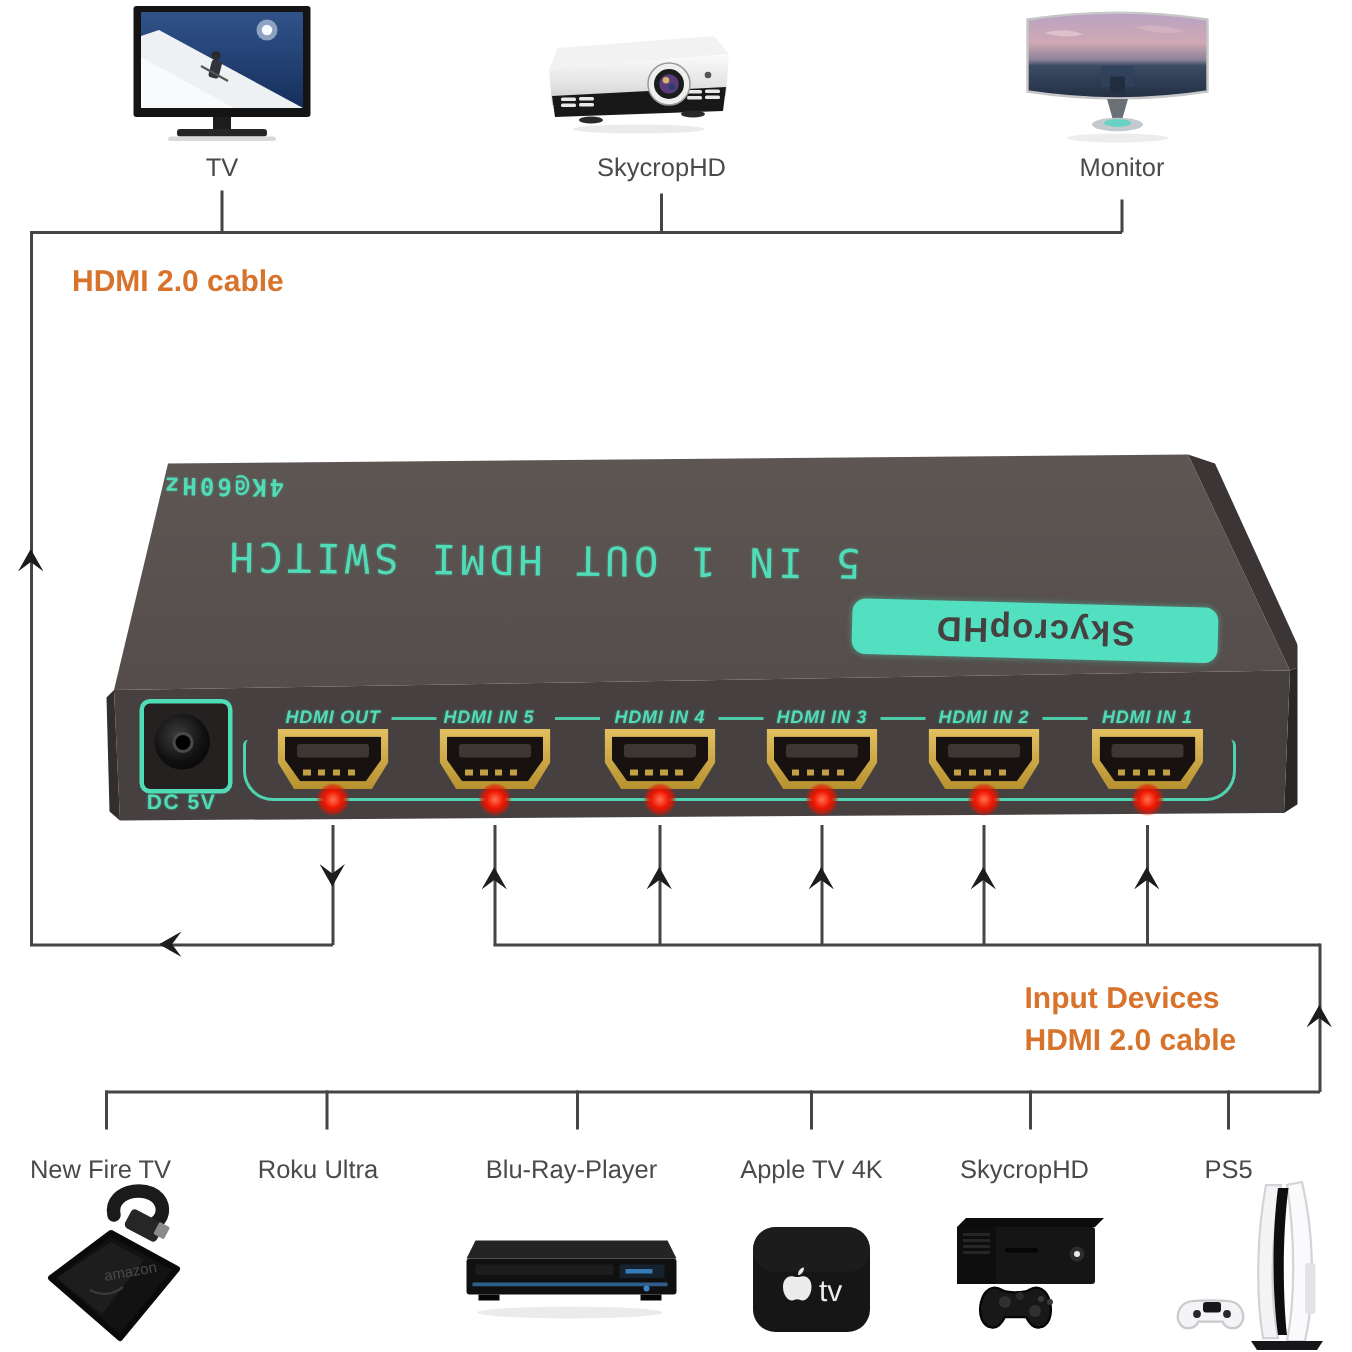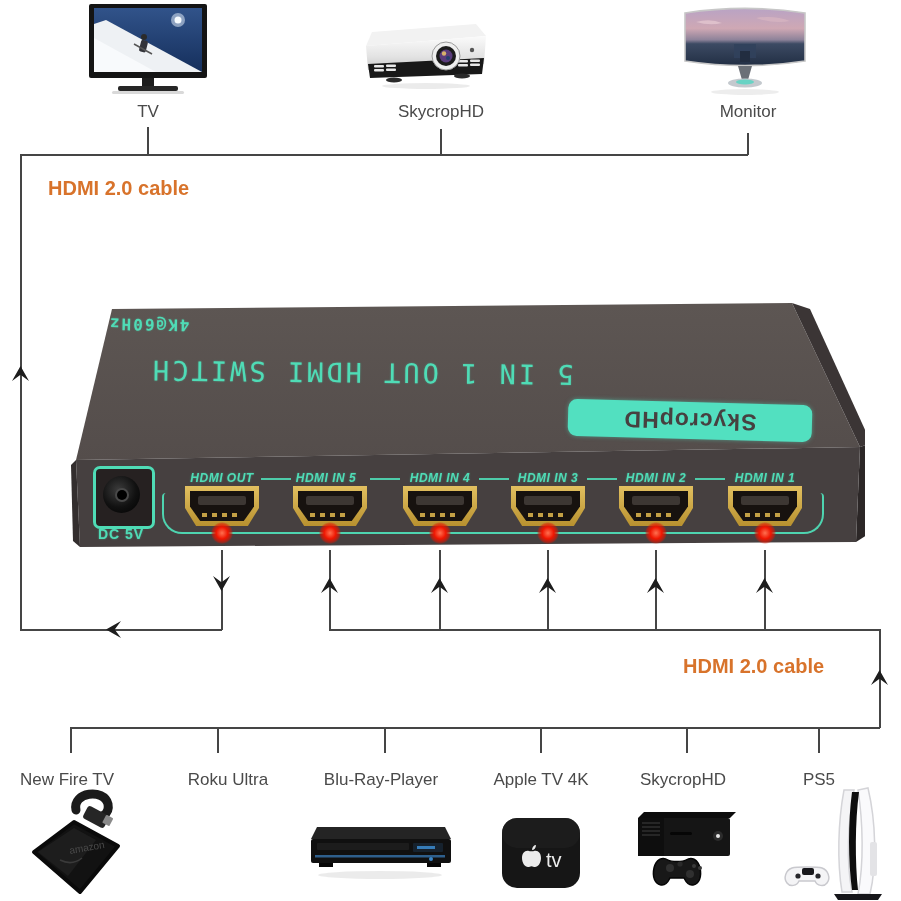--- a/index.html
+++ b/index.html
@@ -261,33 +261,34 @@
   <div class="arr up" style="left:431px;top:578px;"></div>
   <div class="arr up" style="left:539px;top:578px;"></div>
   <div class="arr up" style="left:647px;top:578px;"></div>
   <div class="arr up" style="left:756px;top:578px;"></div>
 
   <div class="hl" style="left:329px;top:629px;width:551px;"></div>
   <div class="vl" style="left:879px;top:629px;height:99px;"></div>
   <div class="arr up" style="left:871px;top:670px;"></div>
 
   <div class="orange" style="left:683px;top:652px;">
+    <div>Input Devices</div>
     <div>HDMI 2.0 cable</div>
   </div>
 
   <div class="hl" style="left:70px;top:727px;width:810px;"></div>
   <div class="vl" style="left:70px;top:727px;height:26px;"></div>
   <div class="vl" style="left:217px;top:727px;height:26px;"></div>
   <div class="vl" style="left:384px;top:727px;height:26px;"></div>
   <div class="vl" style="left:540px;top:727px;height:26px;"></div>
   <div class="vl" style="left:686px;top:727px;height:26px;"></div>
   <div class="vl" style="left:818px;top:727px;height:26px;"></div>
 
   <div class="devlabel" style="left:67px;top:770px;">New Fire TV</div>
-  <div class="devlabel" style="left:228px;top:770px;">Roku Ultra</div>
+  <div class="devlabel" style="left:212px;top:770px;">Roku Ultra</div>
   <div class="devlabel" style="left:381px;top:770px;">Blu-Ray-Player</div>
   <div class="devlabel" style="left:541px;top:770px;">Apple TV 4K</div>
   <div class="devlabel" style="left:683px;top:770px;">SkycropHD</div>
   <div class="devlabel" style="left:819px;top:770px;">PS5</div>
 
   <div class="abs" style="left:20px;top:788px;">
     <svg width="112" height="112" viewBox="0 0 112 112">
       <path d="M56,22 C52,4 84,0 88,16 C90,26 80,32 72,28" fill="none" stroke="#1b1b1b" stroke-width="9" stroke-linecap="round"></path>
       <rect x="64" y="22" width="24" height="14" rx="3" fill="#262626" transform="rotate(28 76 29)"></rect>
       <rect x="84" y="28" width="8" height="9" rx="1" fill="#8a8a8a" transform="rotate(28 88 32)"></rect>

